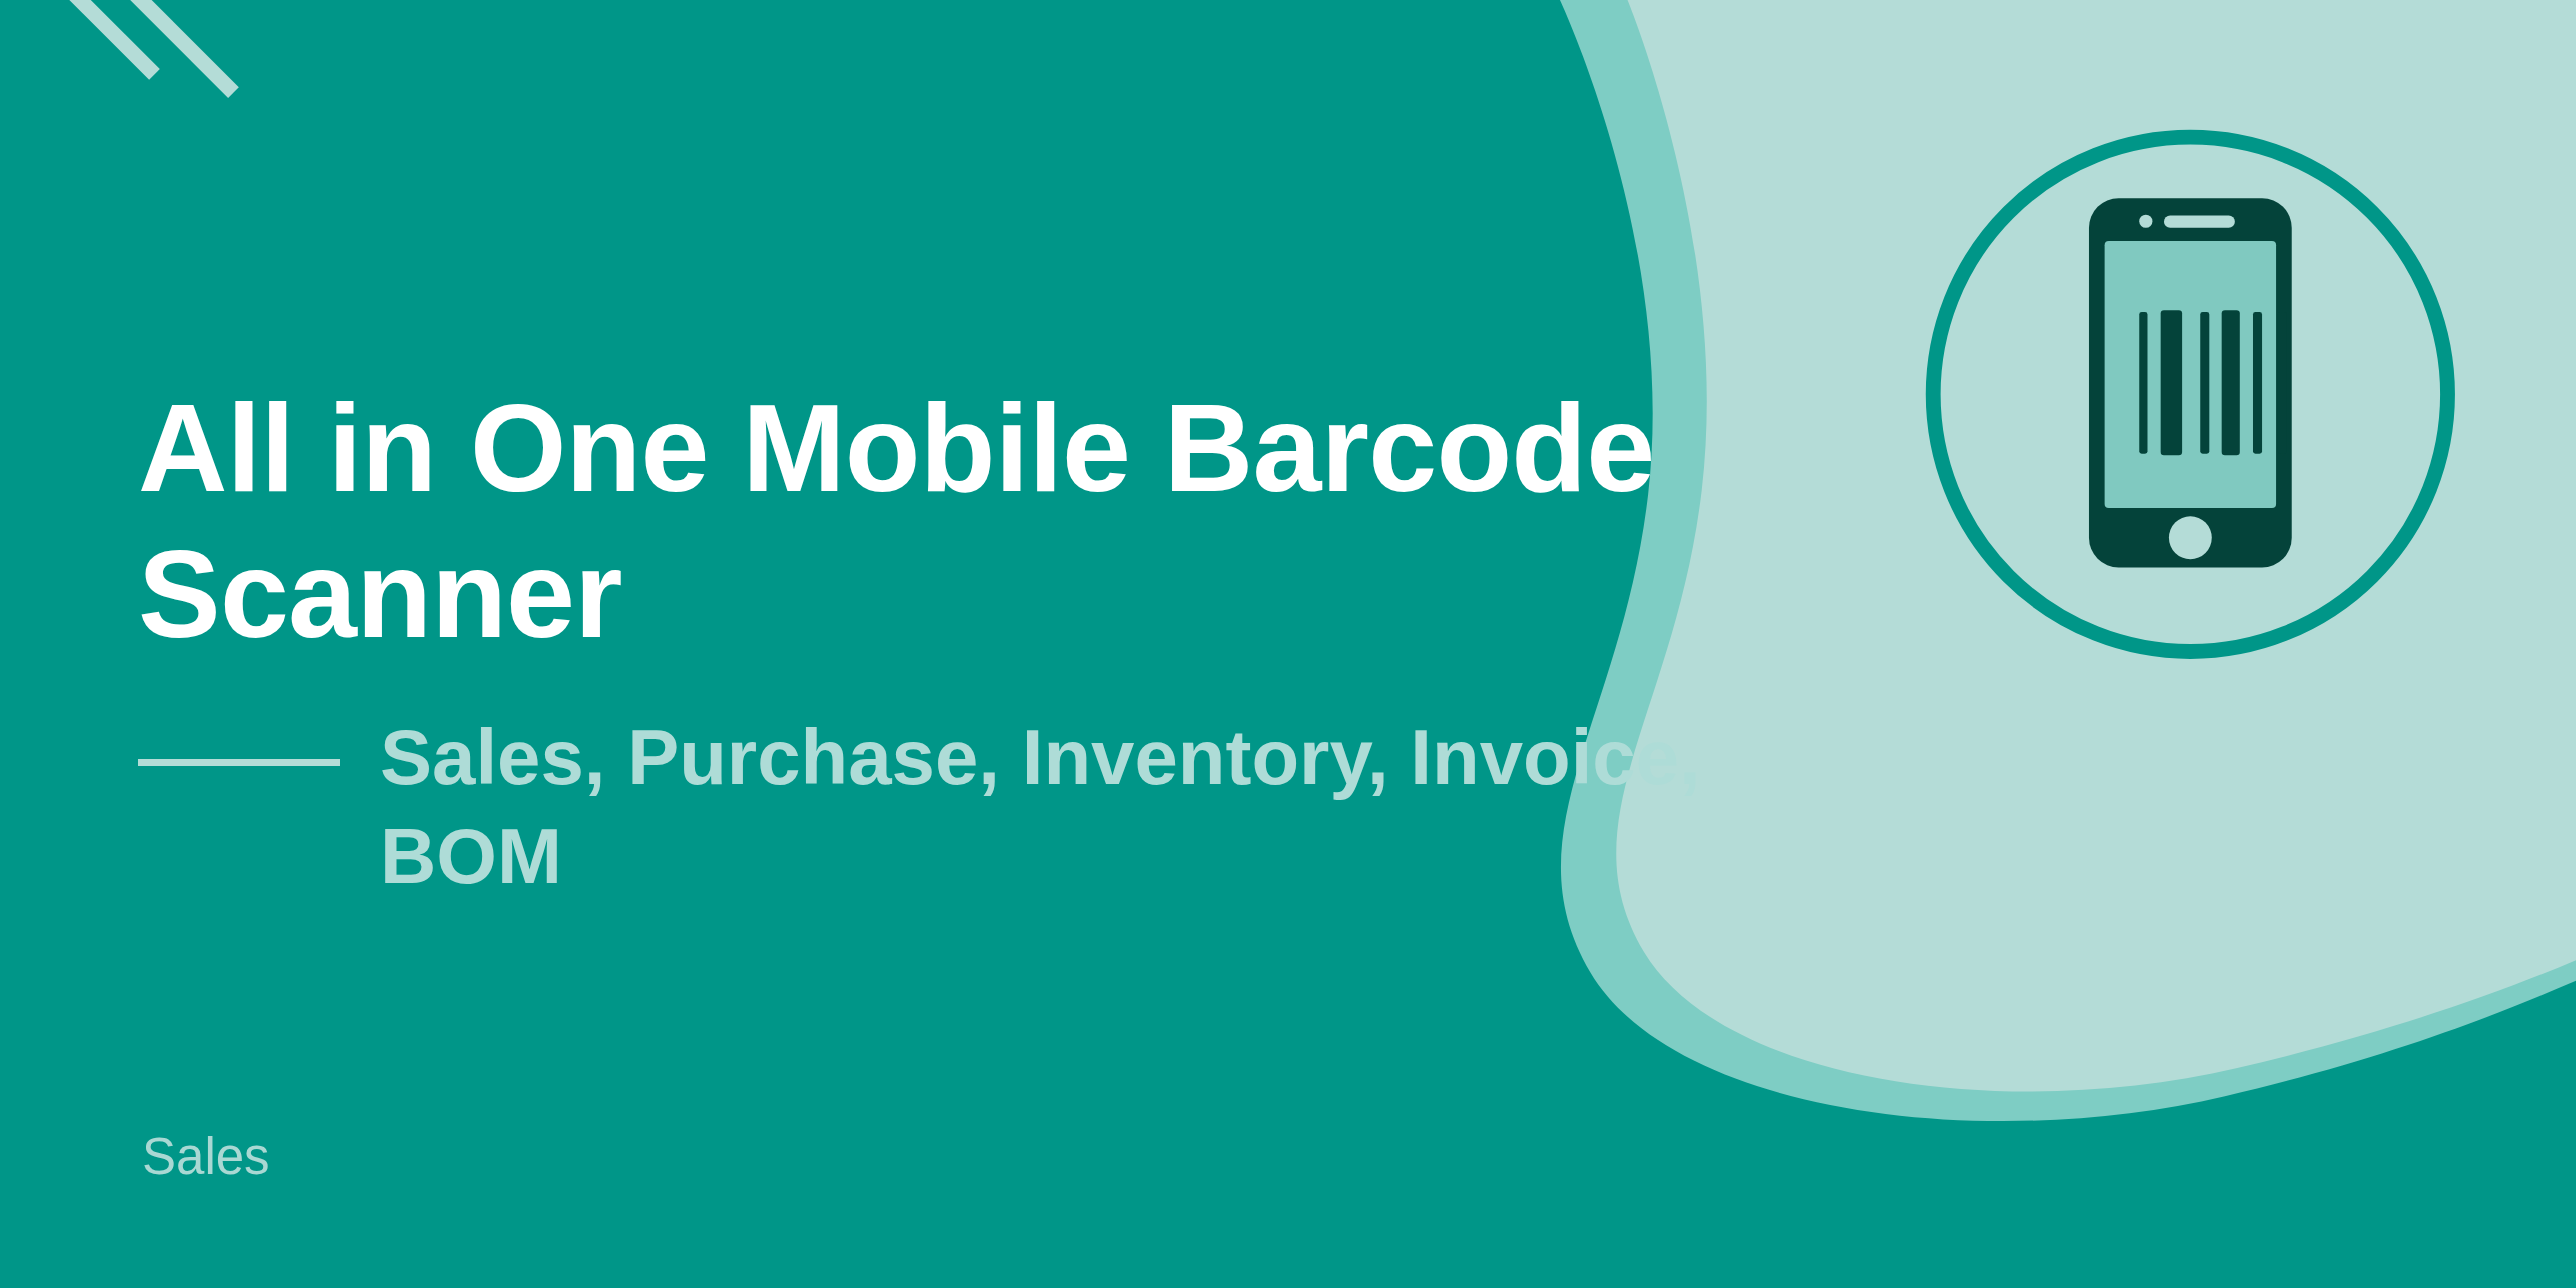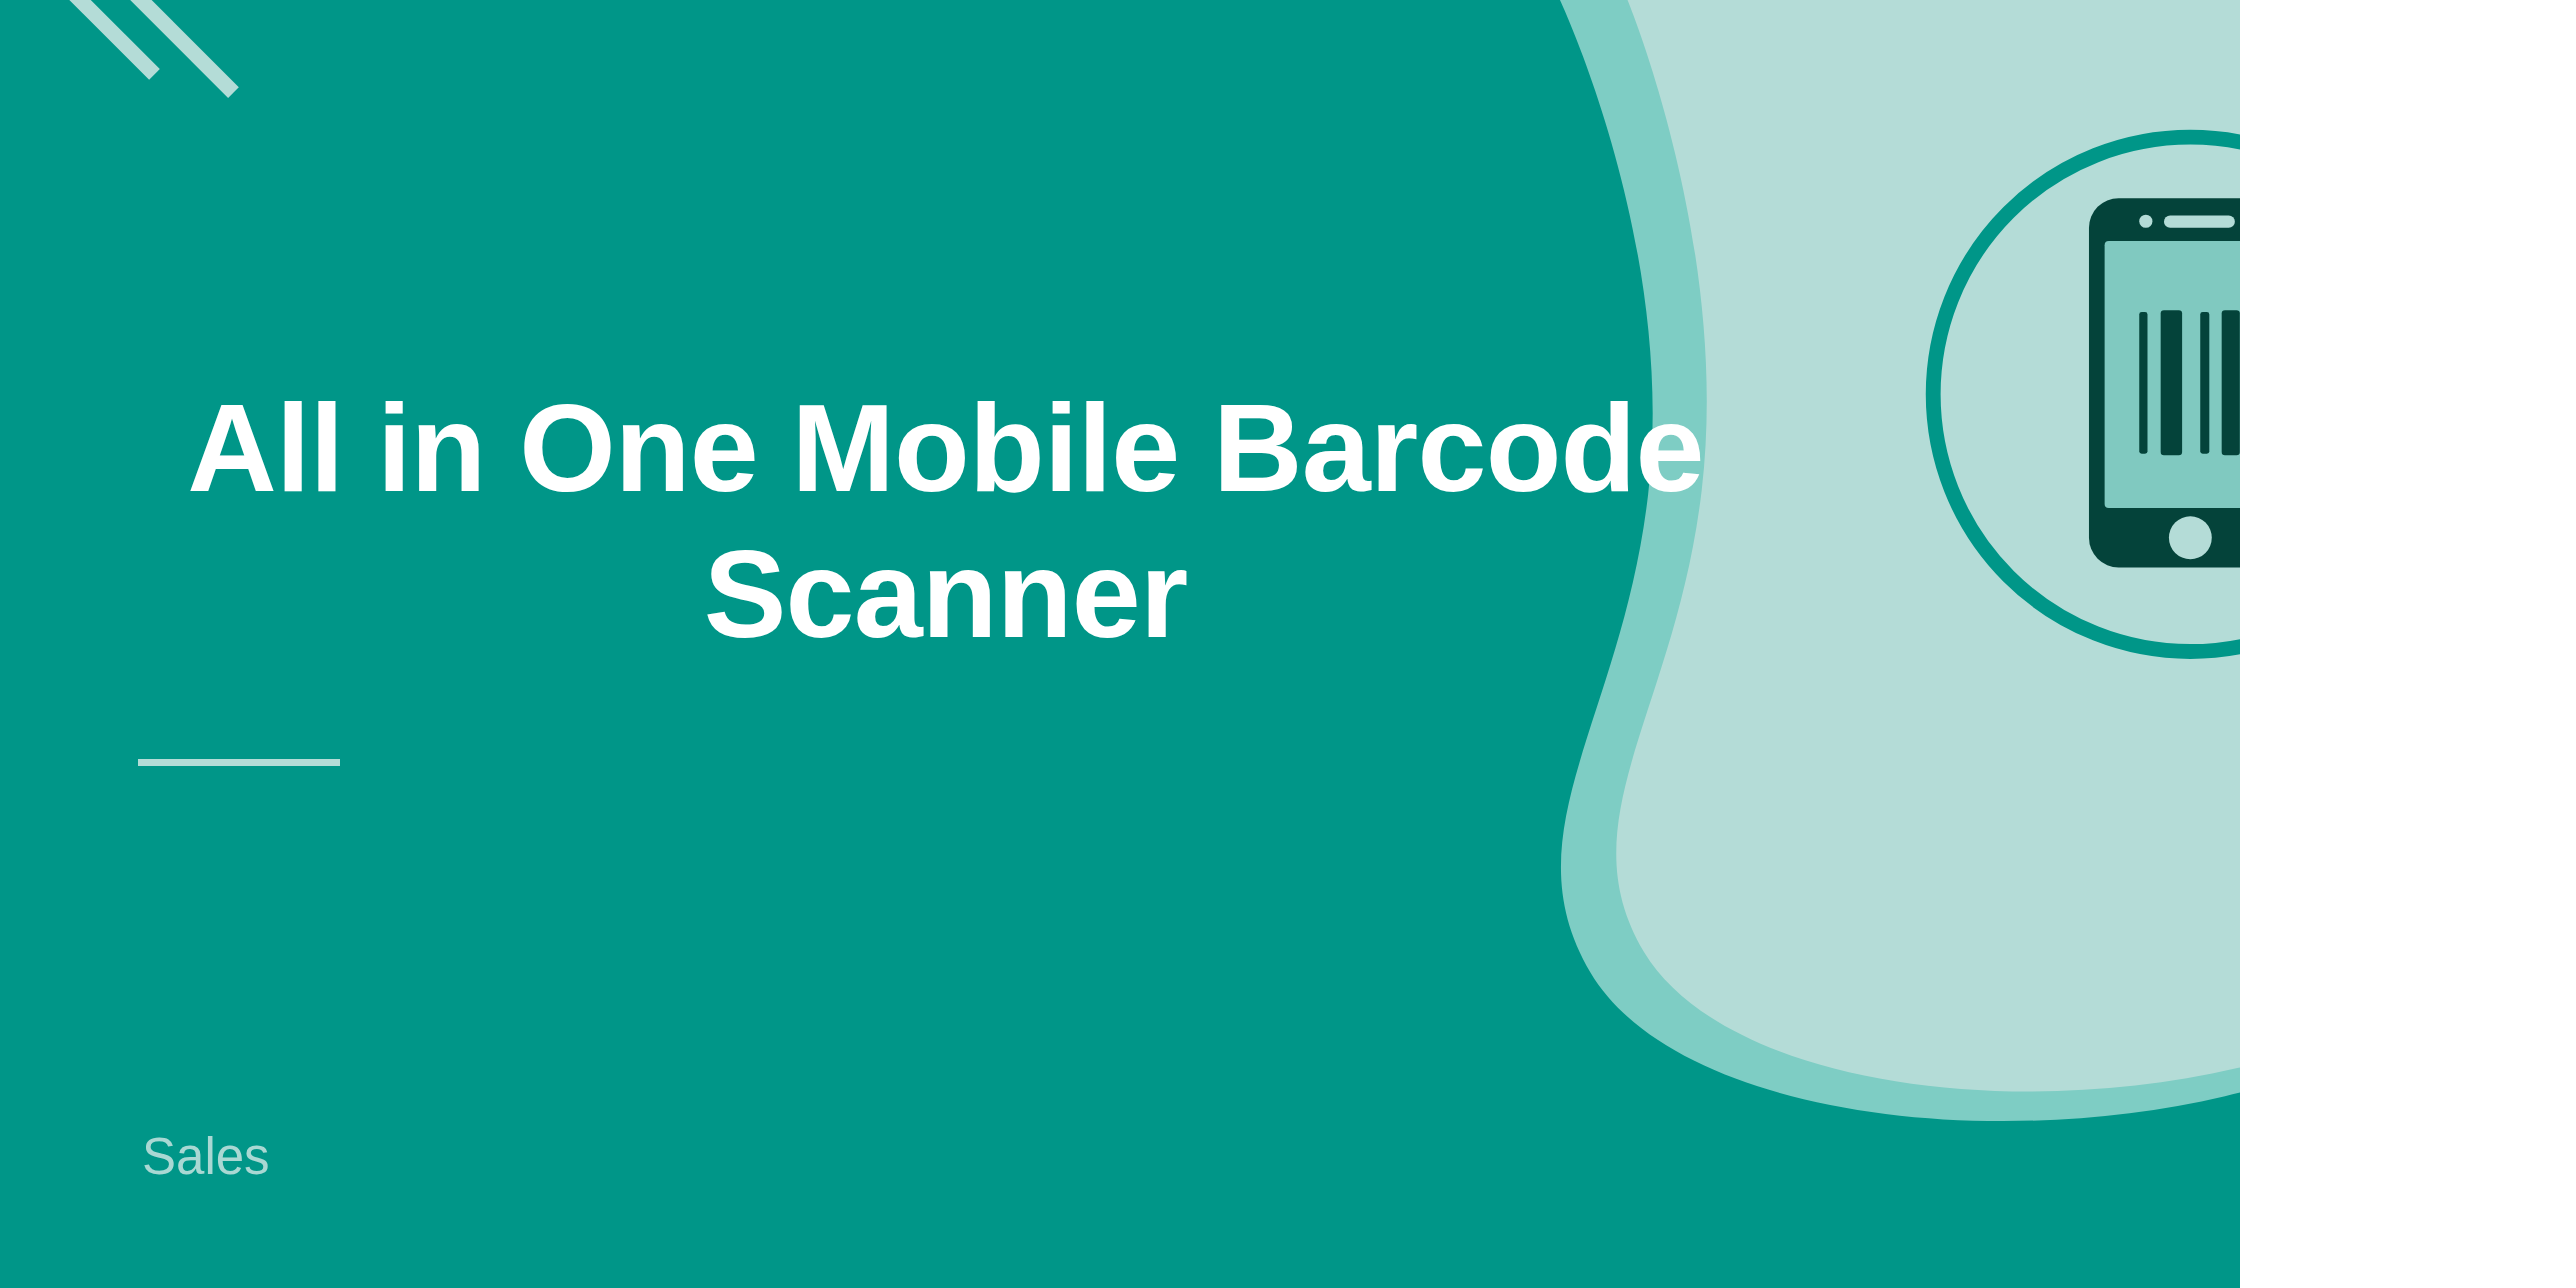--- a/index.html
+++ b/index.html
@@ -3,26 +3,25 @@
 <meta charset="utf-8">
 <style>
   html, body {
     margin: 0;
     padding: 0;
     background: #ffffff;
   }
 
   #slide {
     position: relative;
-    width: 2240px;
+    width: 2576px;
     height: 1289px;
     overflow: hidden;
     background: #009688;
     font-family: "Liberation Sans", sans-serif;
-    text-align: center;
   }
 
   
   .bg-layer {
     position: absolute;
     inset: 0;
     width: 2576px;
     height: 1289px;
     pointer-events: none;
   }
@@ -121,20 +120,21 @@
       <polygon points="152,-6 178,-6 290,106 277,119"></polygon>
     </g>
   </svg>
 
   <div class="text-block">
 
     <h1 class="headline">All in One Mobile Barcode Scanner</h1>
 
     <div class="sub-row">
       <span class="sub-rule"></span>
+      <p class="subtitle">Sales, Purchase, Inventory, Invoice, BOM</p>
     </div>
   </div>
 
   <p class="footer-brand">Sales</p>
 
   <svg class="phone-badge" viewBox="0 0 660 660">
 
     <circle cx="328" cy="328" r="312" fill="none" stroke="#009688" stroke-width="18"></circle>
 
     <rect x="205" y="90" width="246" height="448" rx="36" ry="36" fill="#04433a"></rect>

